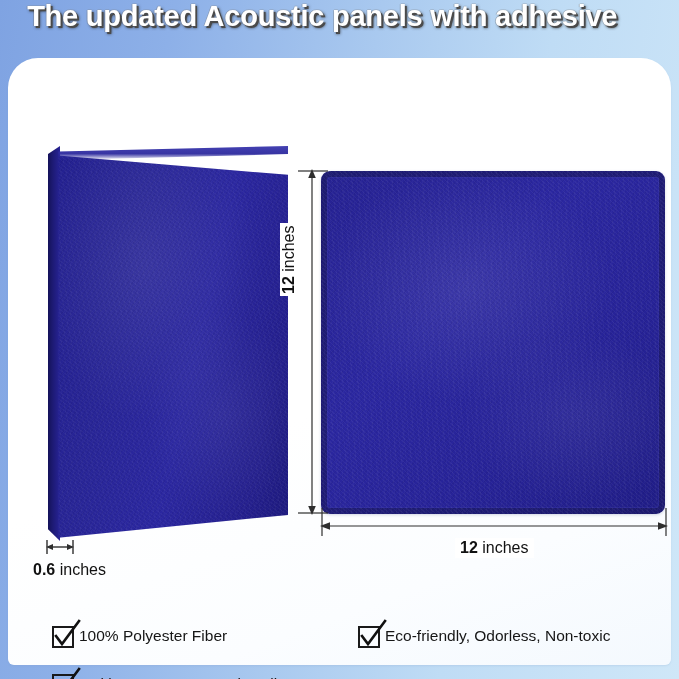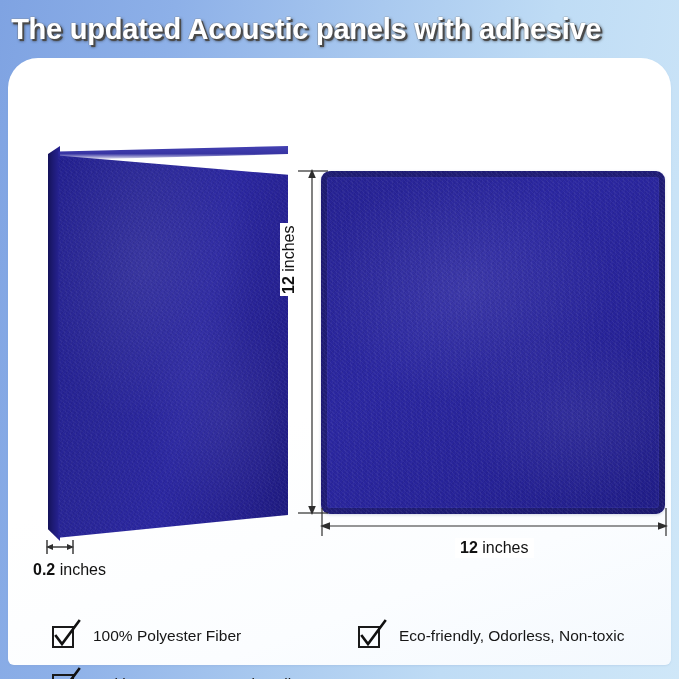--- a/index.html
+++ b/index.html
@@ -15,26 +15,26 @@
     position: relative;
     width: 679px;
     height: 679px;
     background: linear-gradient(100deg, #7fa3e2 0%, #8db0e8 22%, #a9c9ef 48%, #bfdcf5 70%, #cfe7f8 100%);
     overflow: hidden;
   }
 
   
   #title-banner {
     position: absolute;
-    left: 0;
+    left: 16px;
     top: 0;
     width: 612px;
     height: 58px;
     display: flex;
-    align-items: center;
+    align-items: flex-start;
     justify-content: center;
   }
 
   #title-text {
     font-family: "Liberation Sans", sans-serif;
     font-weight: bold;
     font-size: 30px;
     line-height: 32px;
     letter-spacing: -0.3px;
     color: #ffffff;
@@ -207,21 +207,21 @@
   #features {
     position: absolute;
     left: 44px;
     top: 565px;
     width: 600px;
   }
   .feature-row {
     position: absolute;
     display: flex;
     align-items: center;
-    gap: 15px;
+    gap: 1px;
   }
   #feature-0 { left: 0px;   top: 0px;  }
   #feature-1 { left: 306px; top: 0px;  }
   #feature-2 { left: 0px;   top: 48px; }
 
   .check-icon {
     position: relative;
     width: 26px;
     height: 26px;
     flex: 0 0 26px;
@@ -288,21 +288,21 @@
     </svg>
     <div class="dim-label" id="hdim-label"><b>12</b> <span>inches</span></div>
 
     <svg id="tdim-svg" viewBox="0 0 42 22">
       <line x1="3" y1="2" x2="3" y2="16" stroke="#2e2e2e" stroke-width="1.4"></line>
       <line x1="29" y1="2" x2="29" y2="16" stroke="#2e2e2e" stroke-width="1.4"></line>
       <line x1="4" y1="9" x2="28" y2="9" stroke="#2e2e2e" stroke-width="1.4"></line>
       <polygon points="2,9 9,6 9,12" fill="#2e2e2e"></polygon>
       <polygon points="30,9 23,6 23,12" fill="#2e2e2e"></polygon>
     </svg>
-    <div class="dim-label" id="tdim-label"><b>0.2</b> <span>inches</span></div>
+    <div class="dim-label" id="tdim-label"><b>0.6</b> <span>inches</span></div>
 
     <div id="features">
 
       <div class="feature-row" id="feature-0">
         <span class="check-icon">
           <span class="check-box"></span>
           <svg class="check-mark" viewBox="0 0 34 34">
             <path d="M6 19 L12 27 L29 4" fill="none" stroke="#111111" stroke-width="2.6" stroke-linecap="square"></path>
           </svg>
         </span>

